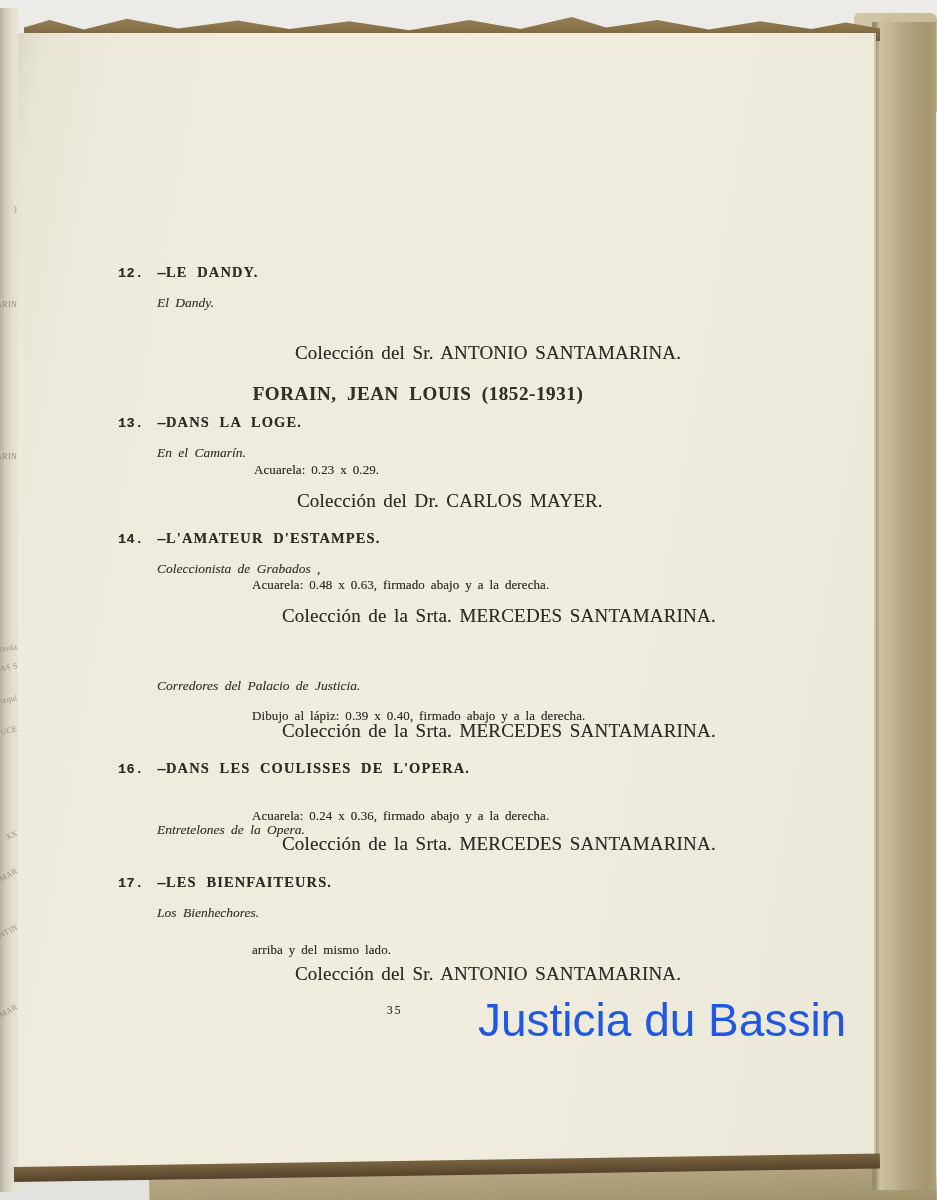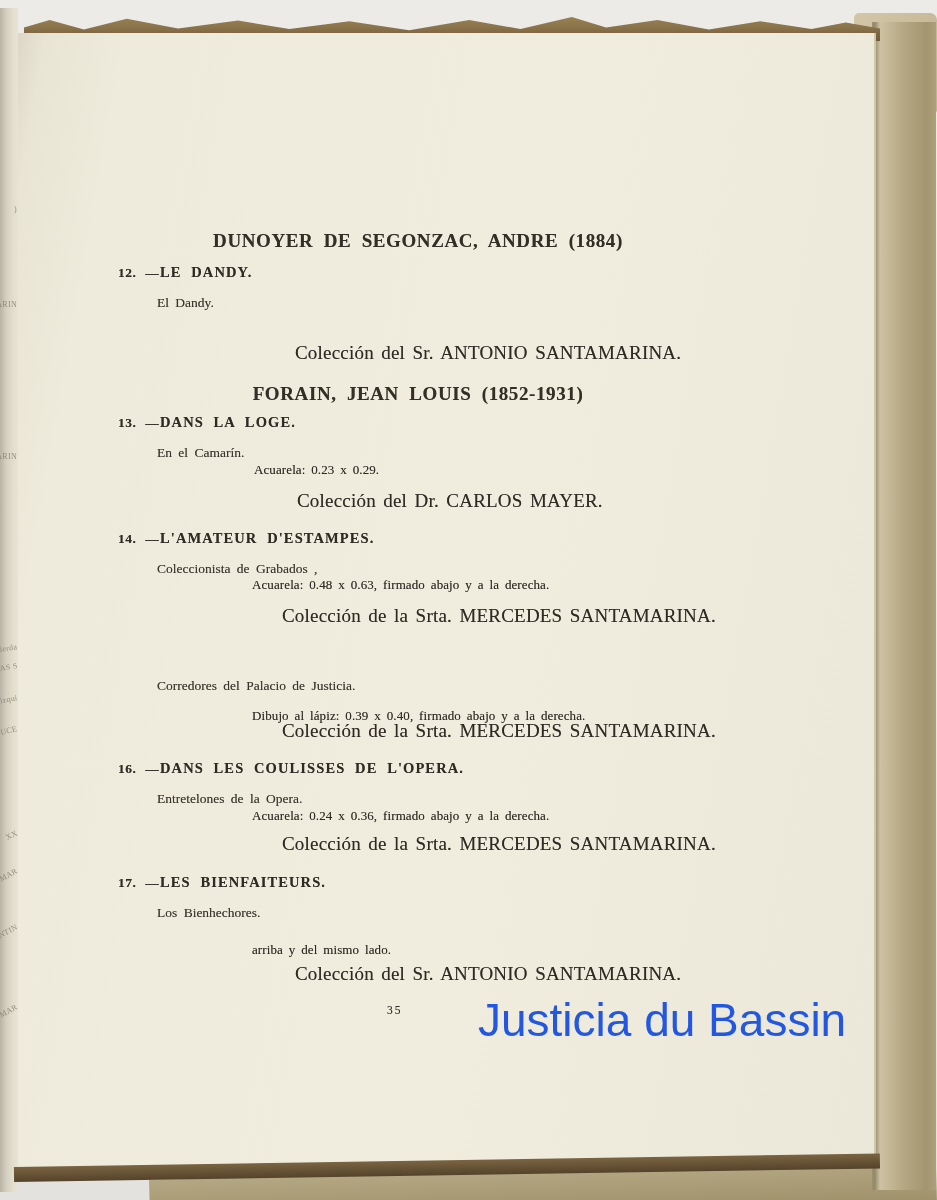--- a/index.html
+++ b/index.html
@@ -48,22 +48,22 @@
     position:absolute;left:18px;top:33px;width:856px;height:1143px;
     background:linear-gradient(100deg,#dcd7c6 0px,#e9e5d5 28px,#efebdc 110px,#f1edde 55%,#ece8d9 100%);
     border-right:2px solid #cfc6ab;
     clip-path:polygon(0 0,100% 0,100% calc(100% - 14px),0 100%);
   }
   .line{position:absolute;white-space:nowrap;line-height:1.15;
         text-shadow:0 0 .5px rgba(46,42,36,.45);}
   .heading{left:100px;width:600px;text-align:center;font-size:19px;font-weight:bold;
            letter-spacing:.6px;word-spacing:5px;color:#332e26;}
   .title-line{left:100px;font-size:14.5px;font-weight:bold;letter-spacing:1.1px;word-spacing:5px;}
-  .num{display:inline-block;min-width:42px;font-size:13.5px;letter-spacing:.5px;}
-  .sub{left:139px;font-size:13.5px;word-spacing:3px;color:#3a352d;}
+  .num{display:inline-block;min-width:42px;font-size:13.5px;letter-spacing:.5px;font-family:Liberation Mono, monospace;}
+  .sub{left:139px;font-style:italic;font-size:13.5px;word-spacing:3px;color:#3a352d;}
   .desc{left:234px;font-size:13px;word-spacing:2.5px;letter-spacing:.1px;}
   .coll{left:277px;font-size:19px;word-spacing:2.5px;letter-spacing:.2px;}
   .pagenum{left:369px;font-size:11.5px;font-weight:normal;letter-spacing:2px;}
   
   .watermark{
     position:absolute;left:478px;top:993px;font-family:"Liberation Sans",sans-serif;
     font-size:46px;color:#2257e3;white-space:nowrap;letter-spacing:0;
   }
 </style>
 </head>
@@ -86,21 +86,20 @@
   </div>
 
   <div class="cover-corner"></div>
   <div class="cover-bottom"></div>
   <div class="cover-right"></div>
 
   <div class="deckle"></div>
 
   <div class="page">
 
-    <div class="line heading" style="top:197px">DUNOYER DE SEGONZAC, ANDRE (1884)</div>
 
     <div class="line title-line" style="top:231px">
       <span class="num">12. —</span><span>LE DANDY.</span>
     </div>
     <div class="line sub" style="top:262px">El Dandy.</div>
     <div class="line coll" style="top:309px">Colección del Sr. ANTONIO SANTAMARINA.</div>
 
     <div class="line heading" style="top:350px">FORAIN, JEAN LOUIS (1852-1931)</div>
 
     <div class="line title-line" style="top:381px">
@@ -117,21 +116,21 @@
     <div class="line desc" style="top:545px">Acuarela:  0.48 x 0.63,  firmado abajo y a la derecha.</div>
     <div class="line coll" style="top:572px;left:264px">Colección de la Srta. MERCEDES SANTAMARINA.</div>
 
     <div class="line sub" style="top:645px">Corredores del Palacio de Justicia.</div>
     <div class="line desc" style="top:676px">Dibujo al lápiz:  0.39 x 0.40,  firmado abajo y a la derecha.</div>
     <div class="line coll" style="top:687px;left:264px">Colección de la Srta. MERCEDES SANTAMARINA.</div>
 
     <div class="line title-line" style="top:727px">
       <span class="num">16. —</span><span>DANS LES COULISSES DE L'OPERA.</span>
     </div>
-    <div class="line sub" style="top:758px">Entretelones de la Opera.</div>
+    <div class="line sub" style="top:789px">Entretelones de la Opera.</div>
     <div class="line desc" style="top:776px">Acuarela:  0.24 x 0.36,  firmado abajo y a la derecha.</div>
     <div class="line coll" style="top:800px;left:264px">Colección de la Srta. MERCEDES SANTAMARINA.</div>
 
     <div class="line title-line" style="top:841px">
       <span class="num">17. —</span><span>LES BIENFAITEURS.</span>
     </div>
     <div class="line sub" style="top:872px">Los Bienhechores.</div>
     <div class="line desc" style="top:910px">arriba y del mismo lado.</div>
     <div class="line coll" style="top:930px">Colección del Sr. ANTONIO SANTAMARINA.</div>
 

